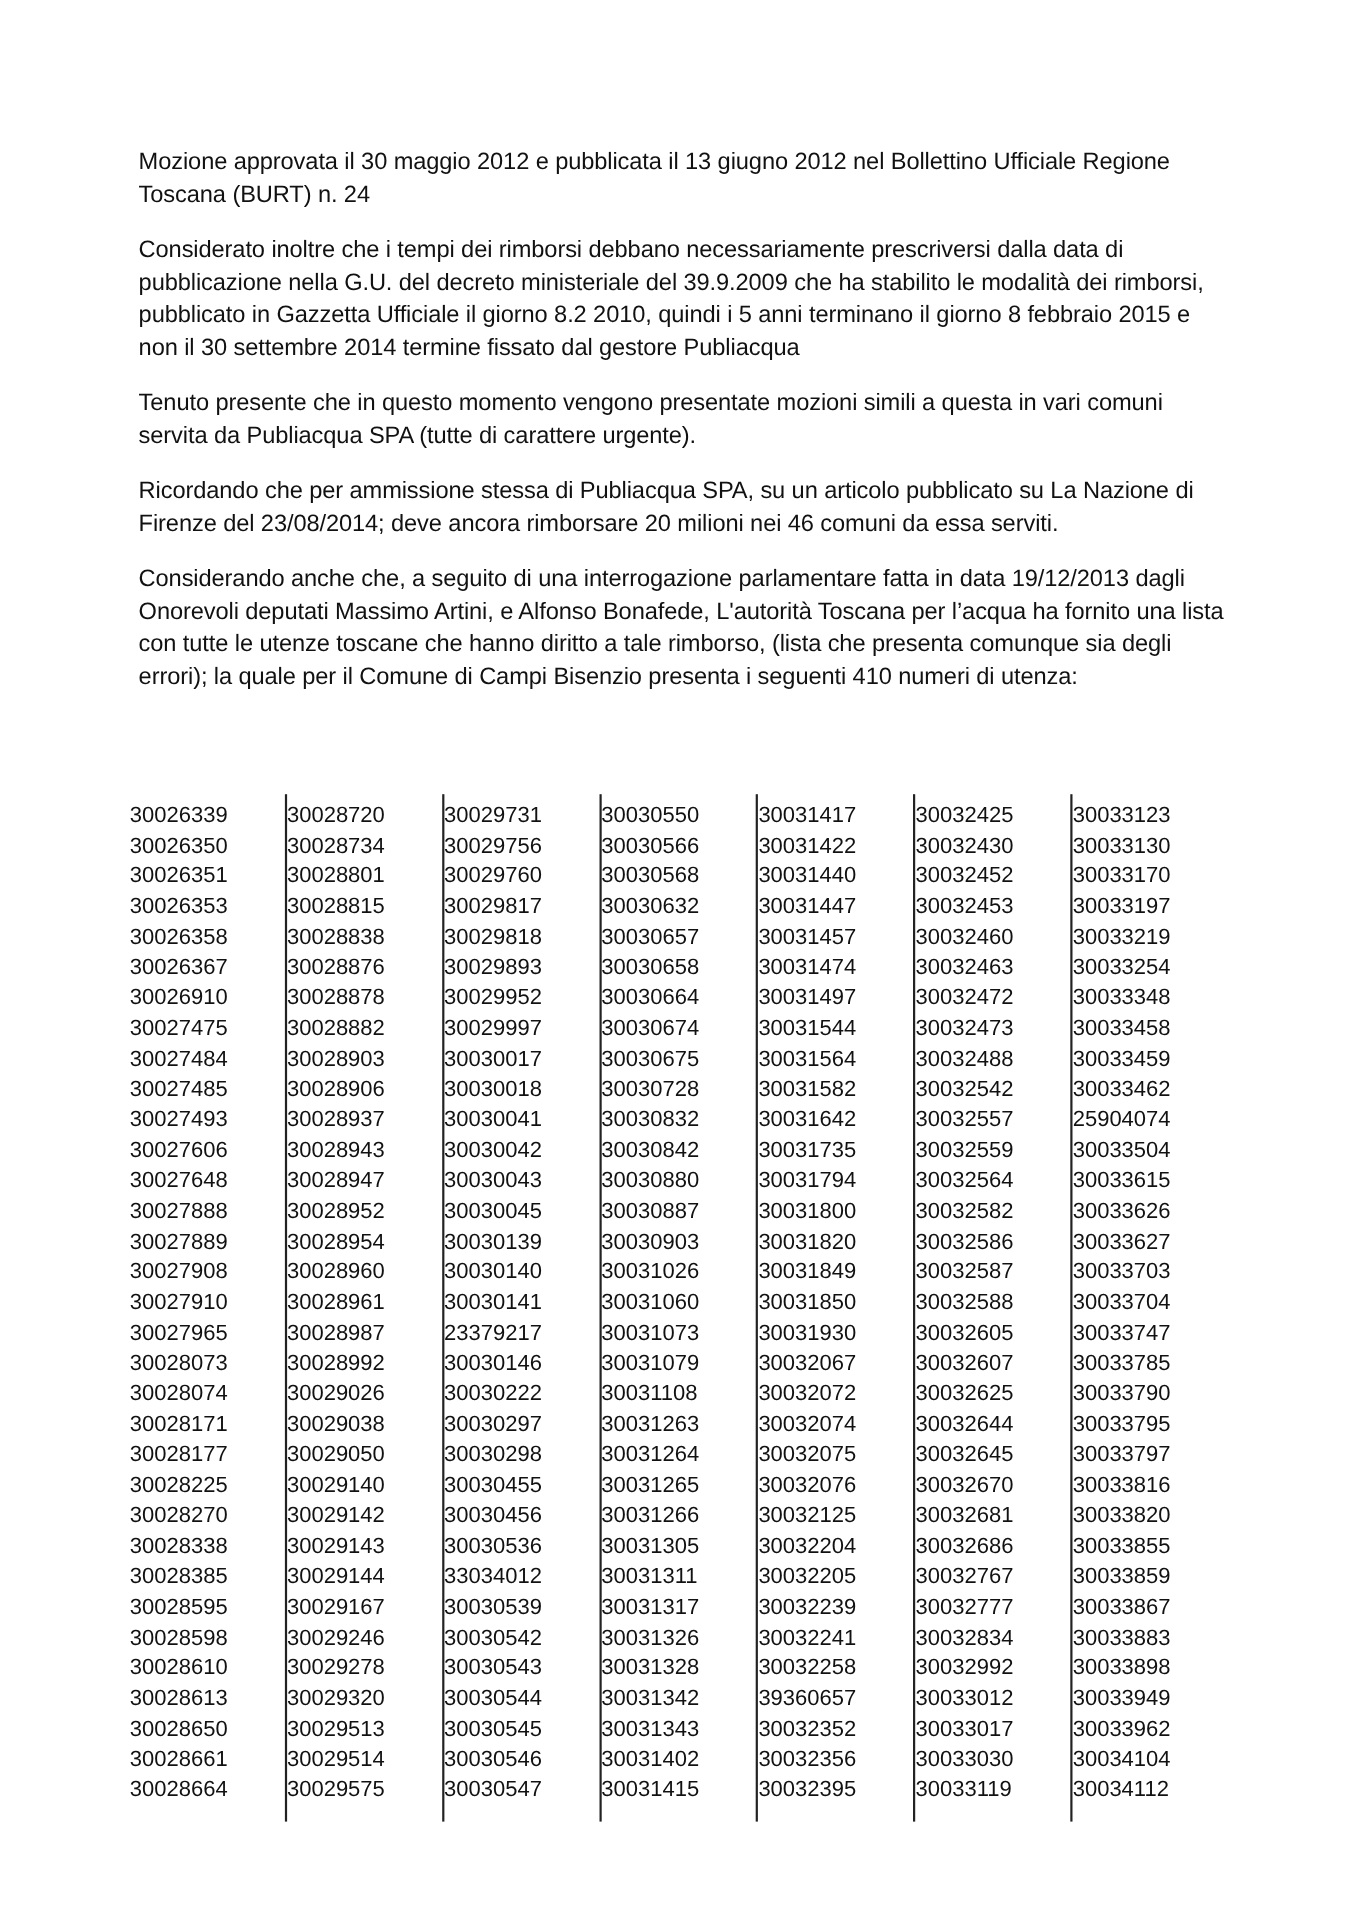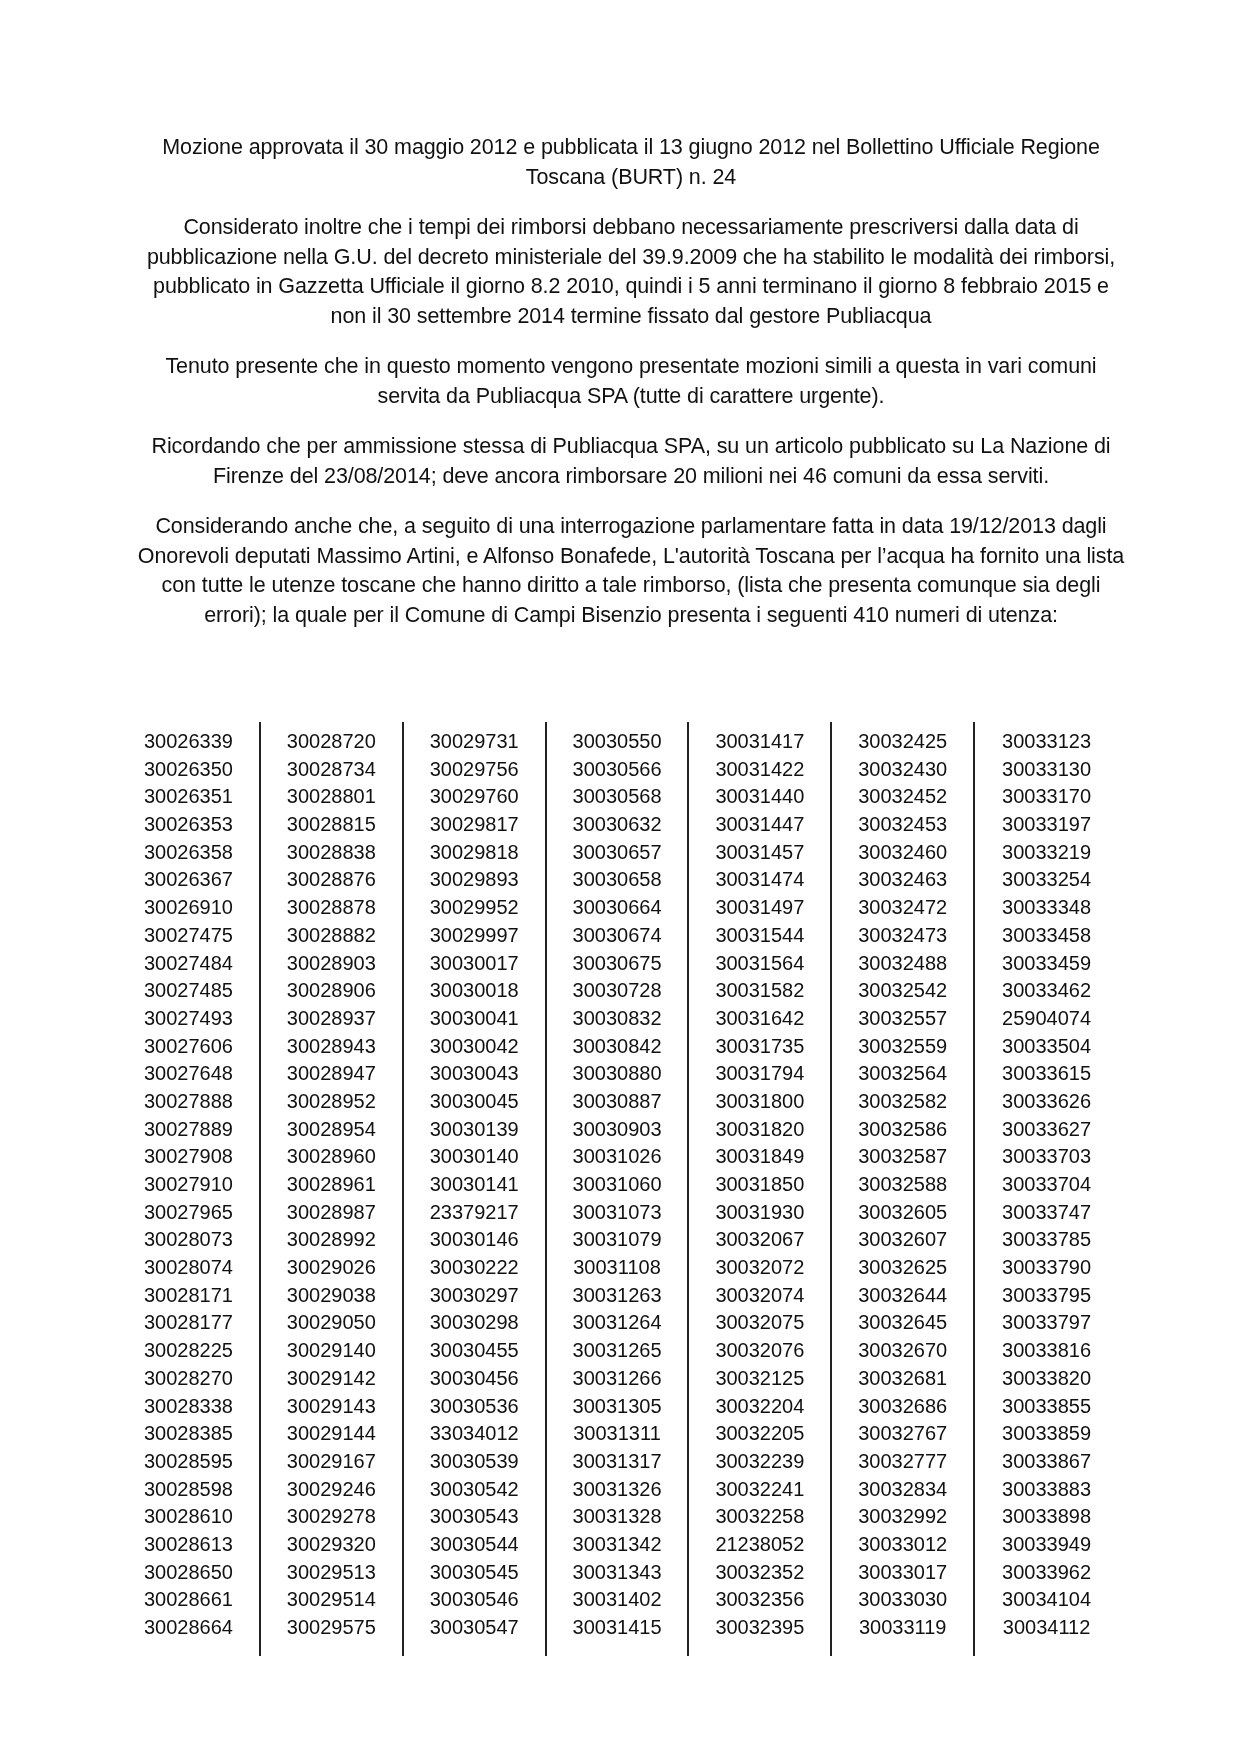--- a/index.html
+++ b/index.html
@@ -1,23 +1,23 @@
 <!DOCTYPE html>
 <html><head>
 <meta charset="utf-8">
 <style>
   html, body { margin: 0; padding: 0; background: #ffffff; }
   body { width: 1239px; height: 1753px; position: relative; overflow: hidden;
          font-family: "Liberation Sans", sans-serif; color: #111; }
-  .page { position: absolute; left: 136px; top: 133px; width: 990px; text-align: center; }
+  .page { position: absolute; left: 126px; top: 133px; width: 990px; }
   .para { font-size: 21.5px; line-height: 29.5px; margin: 0 0 21px 0; letter-spacing: -0.1px; }
   .para b { font-weight: normal; }
   .table-wrap { position: absolute; left: 118px; top: 722px; width: 1000px; display: flex; }
   .col { width: 145px; box-sizing: border-box; border-right: 2px solid #222;
-         padding-top: 6px; padding-bottom: 14px; text-align: center; }
+         padding-top: 6px; padding-bottom: 14px; }
   .col:last-child { border-right: none; }
   .cell { font-size: 20px; line-height: 27.7px; height: 27.7px; }
 </style>
 </head>
 <body>
 
 <div class="page" id="doc-body">
     <p class="para"><span>Mozione approvata il 30 maggio 2012 e pubblicata il 13 giugno 2012 nel Bollettino Ufficiale Regione Toscana (BURT) n. 24</span></p>
     <p class="para"><b>Considerato</b><span> inoltre che i tempi dei rimborsi debbano necessariamente prescriversi dalla data di pubblicazione nella G.U. del decreto ministeriale del 39.9.2009 che ha stabilito le modalità dei rimborsi, pubblicato in Gazzetta Ufficiale il giorno 8.2 2010, quindi i 5 anni terminano il giorno 8 febbraio 2015 e non il 30 settembre 2014 termine fissato dal gestore Publiacqua</span></p>
     <p class="para"><b>Tenuto</b><span> presente che in questo momento vengono presentate mozioni simili a questa in vari comuni servita da Publiacqua SPA (tutte di carattere urgente).</span></p>
@@ -188,21 +188,21 @@
       <div class="cell">30032072</div>
       <div class="cell">30032074</div>
       <div class="cell">30032075</div>
       <div class="cell">30032076</div>
       <div class="cell">30032125</div>
       <div class="cell">30032204</div>
       <div class="cell">30032205</div>
       <div class="cell">30032239</div>
       <div class="cell">30032241</div>
       <div class="cell">30032258</div>
-      <div class="cell">21238052</div>
+      <div class="cell">39360657</div>
       <div class="cell">30032352</div>
       <div class="cell">30032356</div>
       <div class="cell">30032395</div>
     </div>
     <div class="col">
       <div class="cell">30032425</div>
       <div class="cell">30032430</div>
       <div class="cell">30032452</div>
       <div class="cell">30032453</div>
       <div class="cell">30032460</div>

